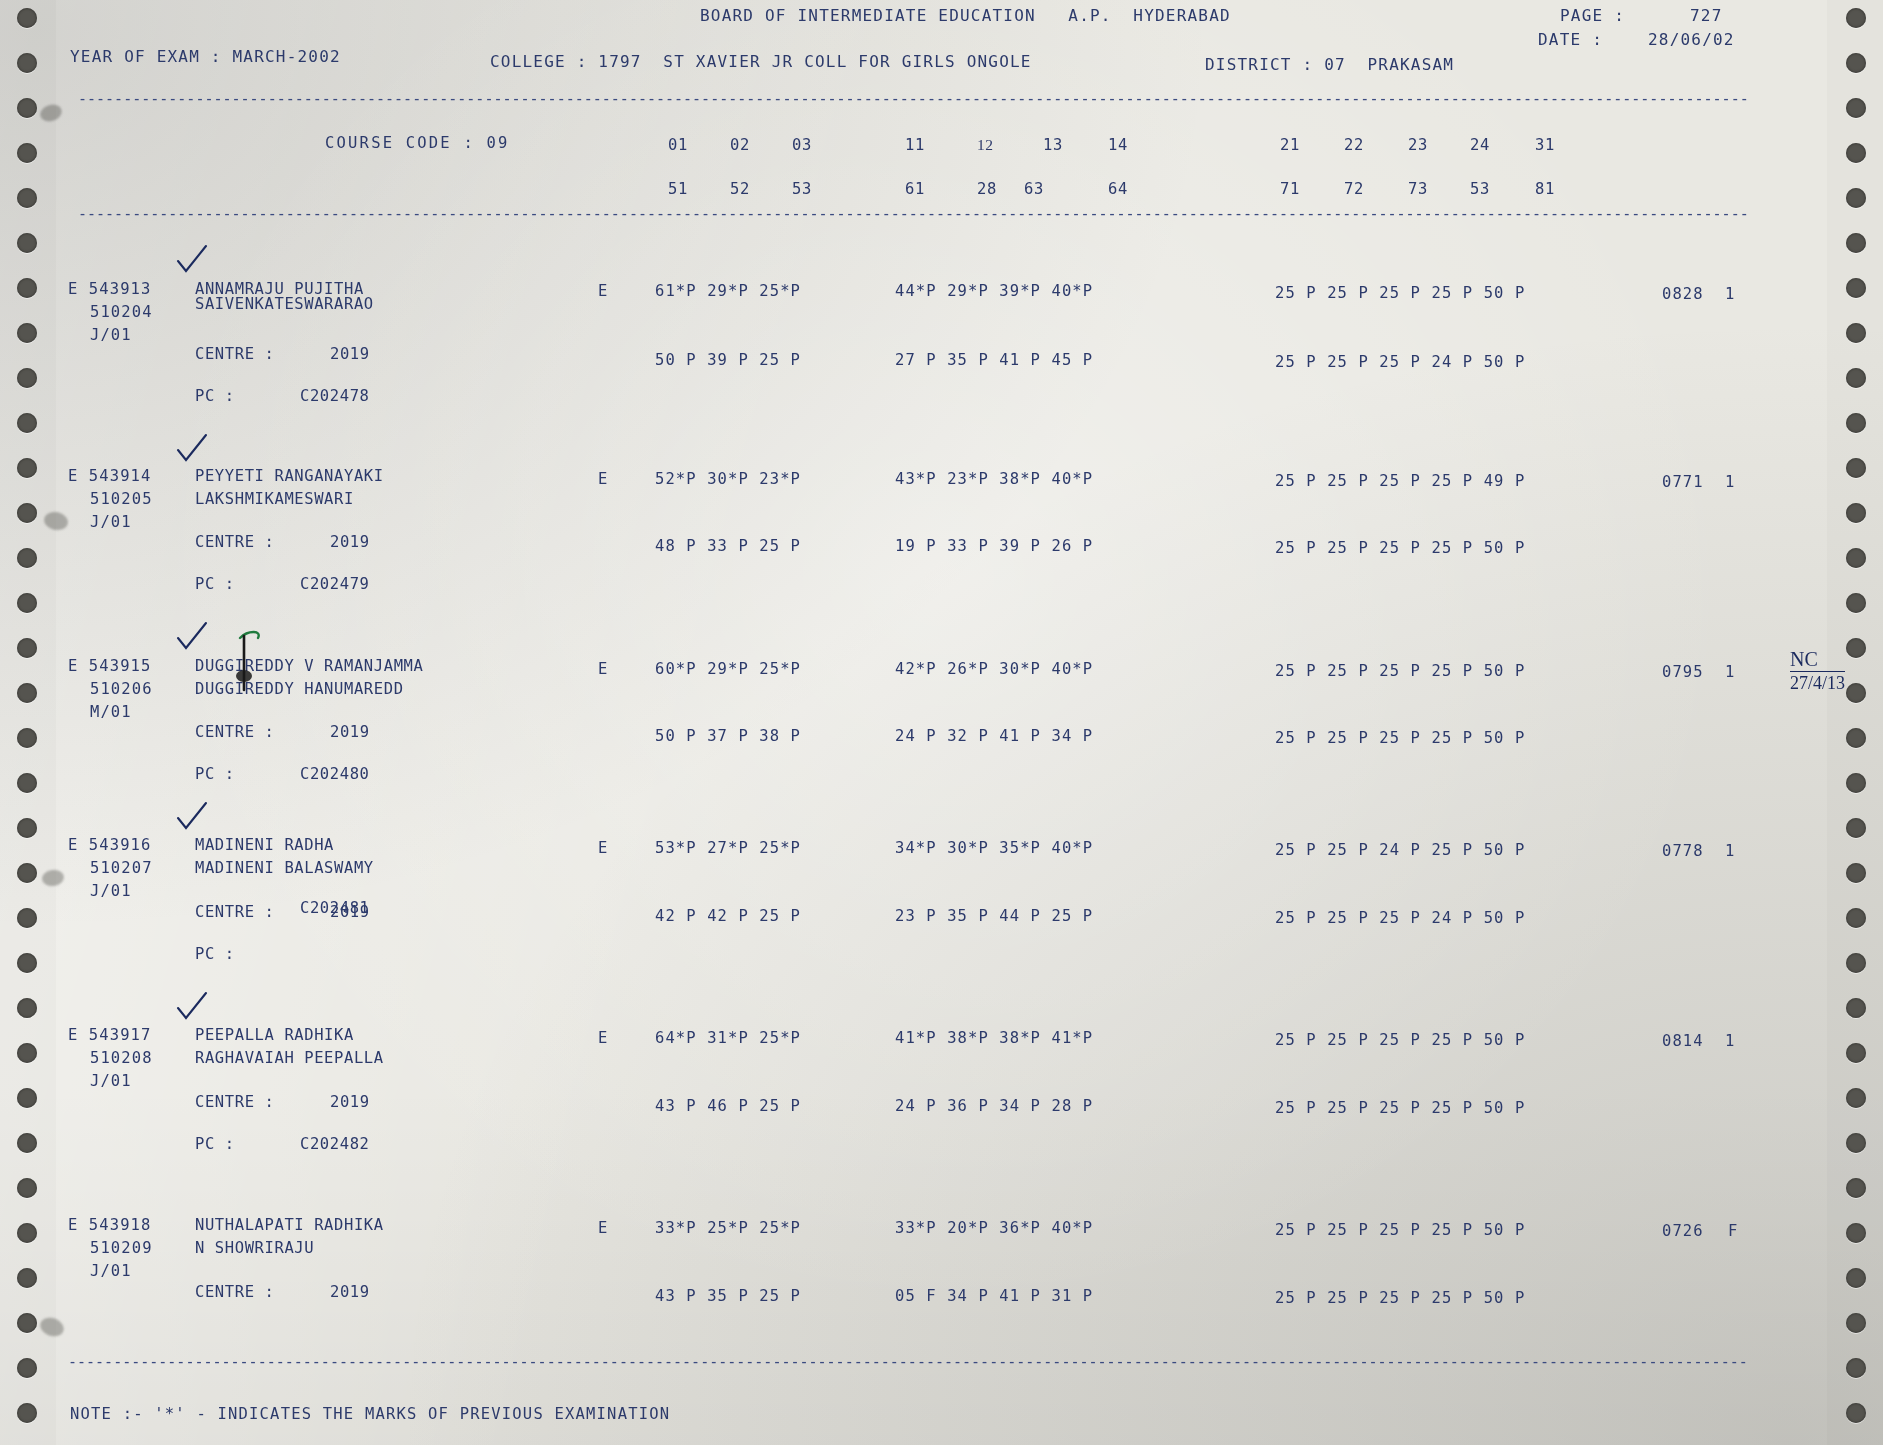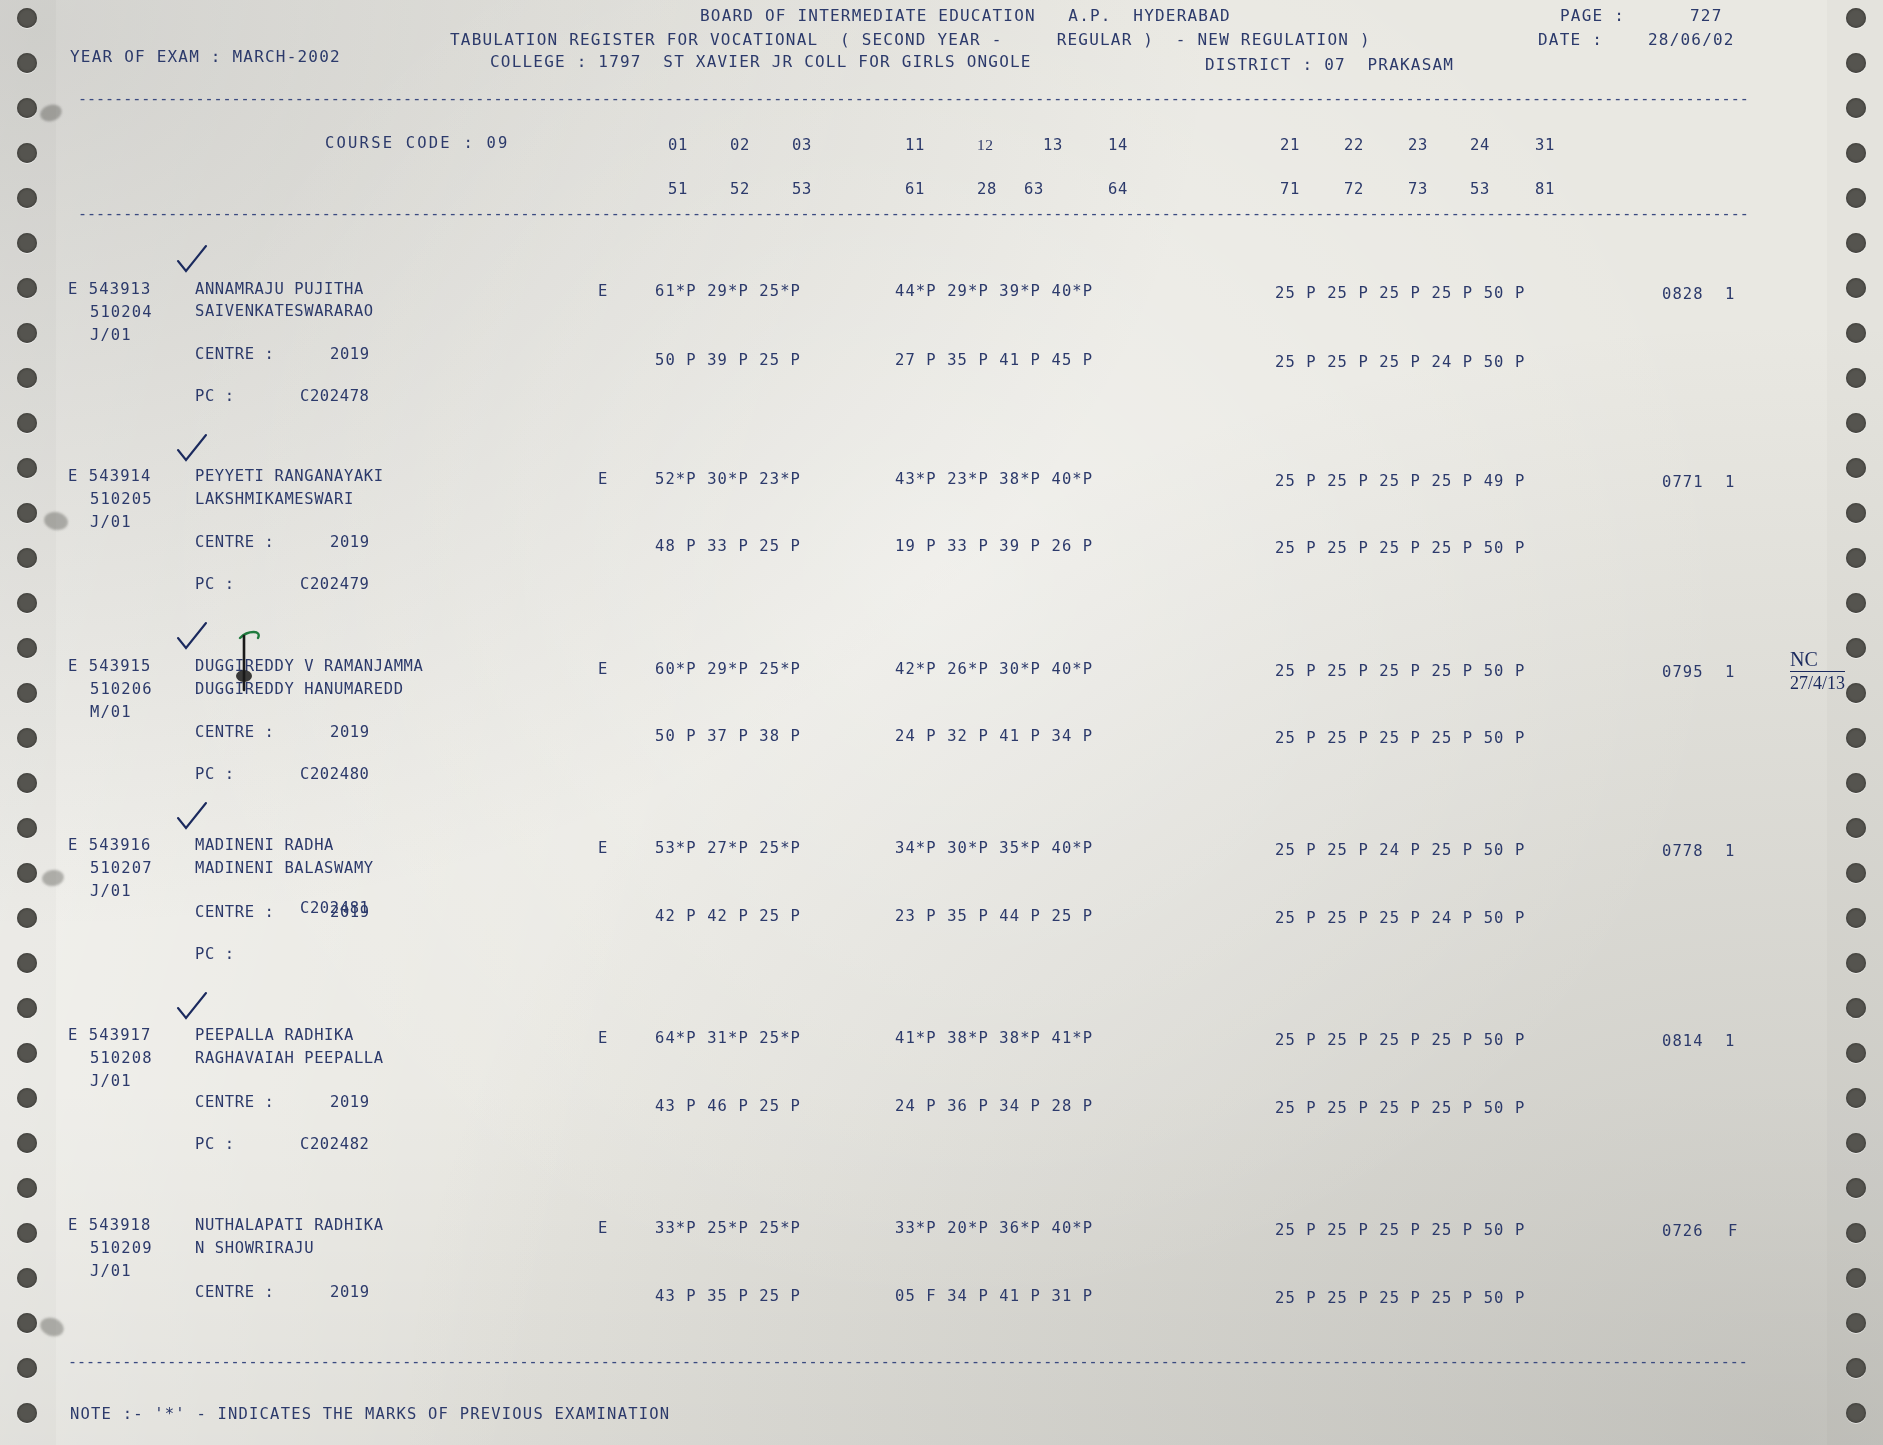--- a/index.html
+++ b/index.html
@@ -171,21 +171,20 @@
     <div class="hole" style="top:1358px"></div>
     <div class="hole" style="top:1403px"></div>
   </div>
 
   <div class="content">
 
     <div class="abs hdr" style="left:700px; top:6px;">BOARD OF INTERMEDIATE EDUCATION   A.P.  HYDERABAD</div>
     <div class="abs hdr" style="left:1560px; top:6px;">PAGE :</div>
     <div class="abs hdr" style="left:1690px; top:6px;">727</div>
 
-    <div class="abs hdr" style="left:450px; top:30px;">TABULATION REGISTER FOR VOCATIONAL  ( SECOND YEAR -     REGULAR )  - NEW REGULATION )</div>
     <div class="abs hdr" style="left:1538px; top:30px;">DATE :</div>
     <div class="abs hdr" style="left:1648px; top:30px;">28/06/02</div>
 
     <div class="abs hdr" style="left:70px; top:47px;">YEAR OF EXAM : MARCH-2002</div>
     <div class="abs hdr" style="left:490px; top:52px;">COLLEGE : 1797  ST XAVIER JR COLL FOR GIRLS ONGOLE</div>
     <div class="abs hdr" style="left:1205px; top:55px;">DISTRICT : 07  PRAKASAM</div>
 
     <div class="dashline" style="left:78px; top:90px; width:1672px;">------------------------------------------------------------------------------------------------------------------------------------------------------------------------------------------</div>
 
     <div class="abs" style="left:325px; top:134px; letter-spacing:2.2px;">COURSE CODE : 09</div>
@@ -215,21 +214,21 @@
     <div class="abs" style="left:1408px; top:180px;">73</div>
     <div class="abs" style="left:1470px; top:180px;">53</div>
     <div class="abs" style="left:1535px; top:180px;">81</div>
 
     <div class="dashline" style="left:78px; top:205px; width:1672px;">------------------------------------------------------------------------------------------------------------------------------------------------------------------------------------------</div>
 
     <div class="abs rec-id" style="left:68px; top:280px;">E 543913</div>
     <div class="abs rec-id" style="left:90px; top:303px;">510204</div>
     <div class="abs rec-id" style="left:90px; top:326px;">J/01</div>
     <div class="abs" style="left:195px; top:280px;">ANNAMRAJU PUJITHA</div>
-    <div class="abs" style="left:195px; top:302px;">SAIVENKATESWARARAO</div>
+    <div class="abs" style="left:195px; top:295px;">SAIVENKATESWARARAO</div>
     <div class="abs" style="left:598px; top:282px;">E</div>
     <div class="abs marks" style="left:655px; top:282px;">61*P 29*P 25*P</div>
     <div class="abs marks" style="left:895px; top:282px;">44*P 29*P 39*P 40*P</div>
     <div class="abs marks" style="left:1275px; top:284px;">25 P 25 P 25 P 25 P 50 P</div>
     <div class="abs marks" style="left:1662px; top:285px;">0828</div>
     <div class="abs marks" style="left:1725px; top:285px;">1</div>
     <div class="abs" style="left:195px; top:345px;">CENTRE :</div>
     <div class="abs" style="left:330px; top:345px;">2019</div>
     <div class="abs marks" style="left:655px; top:351px;">50 P 39 P 25 P</div>
     <div class="abs marks" style="left:895px; top:351px;">27 P 35 P 41 P 45 P</div>

